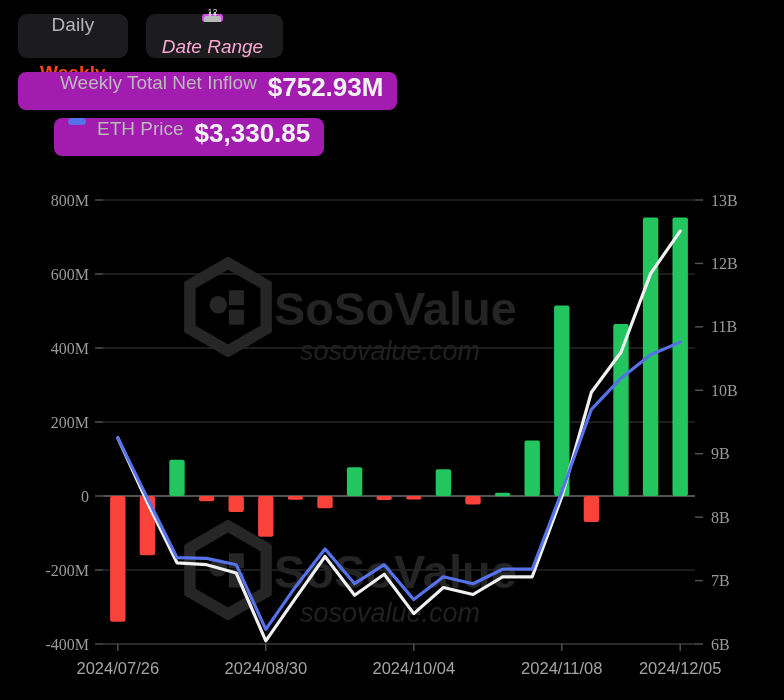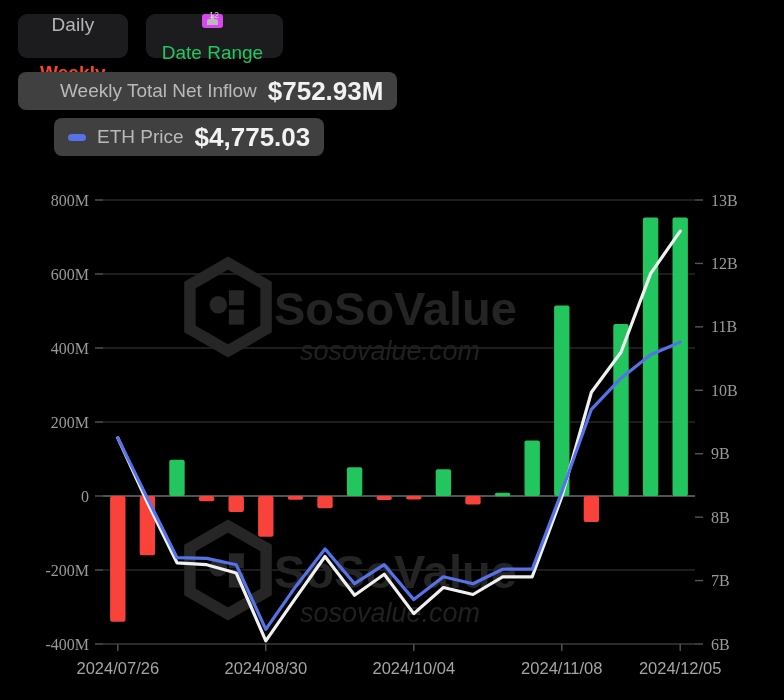--- a/index.html
+++ b/index.html
@@ -37,25 +37,25 @@
   #freq-toggle { padding: 0 22px; gap: 26px; }
   .freq-opt {
     font-size: 19px;
     letter-spacing: .1px;
     color: #b5b5b5;
     cursor: pointer;
   }
   .freq-opt.active { color: #ff4419; font-weight: bold; text-decoration: underline; }
 
   #date-range { padding: 0 20px 0 16px; gap: 14px; }
-  #date-range .label { font-size: 19px; color: #22c55e; }
+  #date-range .label { font-size: 19px; color: #f9a8d4; font-style: italic; }
 
   .cal {
     width: 21px; height: 22px;
-    border: 7px solid #d946ef;
+    border: 4px solid #d946ef;
     border-radius: 3px;
     position: relative;
     box-sizing: border-box;
   }
   .cal::before {
     content: "";
     position: absolute;
     left: -2px; right: -2px; top: -2px;
     height: 6px;
     background: #b9b9b9;
@@ -91,25 +91,24 @@
   #legend-row-2 {
     position: absolute;
     left: 18px;
     top: 118px;
     display: flex;
     gap: 8px;
     align-items: center;
     margin-left: 36px;
   }
   .legend-item {
-    background: #404040;
+    background: #a21caf;
     border-radius: 8px;
     height: 38px;
     display: flex;
-    align-items: center;
     gap: 11px;
     padding: 0 14px;
     box-sizing: border-box;
     cursor: pointer;
   }
   .legend-name { font-size: 19px; color: #b9b9b9; }
   .legend-val  { font-size: 26px; color: #f2f2f2; font-weight: bold; }
 
   .mk-stack { width: 17px; }
   .mk-stack .up   { height: 8px; background: #22c55e; border-radius: 2px 2px 0 0; }
@@ -174,21 +173,21 @@
     <span class="legend-name">Weekly Total Net Inflow</span>
     <span class="legend-val">$752.93M</span>
   </div>
 
 </div>
 
 <div id="legend-row-2">
   <div class="legend-item">
     <span class="mk-dash blue"></span>
     <span class="legend-name">ETH Price</span>
-    <span class="legend-val">$4,775.03</span>
+    <span class="legend-val">$3,330.85</span>
   </div>
 </div>
 
 <div id="chart">
   <svg id="chart-svg" width="784" height="540">
       <line x1="103" y1="40" x2="695" y2="40" class="gridline"></line>
       <line x1="95" y1="40" x2="103" y2="40" class="tickmark"></line>
       <text x="89" y="45.5" class="axis-label" text-anchor="end">800M</text>
       <line x1="103" y1="114" x2="695" y2="114" class="gridline"></line>
       <line x1="95" y1="114" x2="103" y2="114" class="tickmark"></line>

